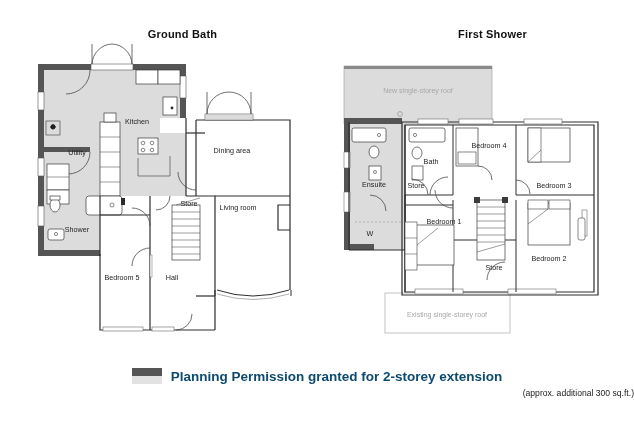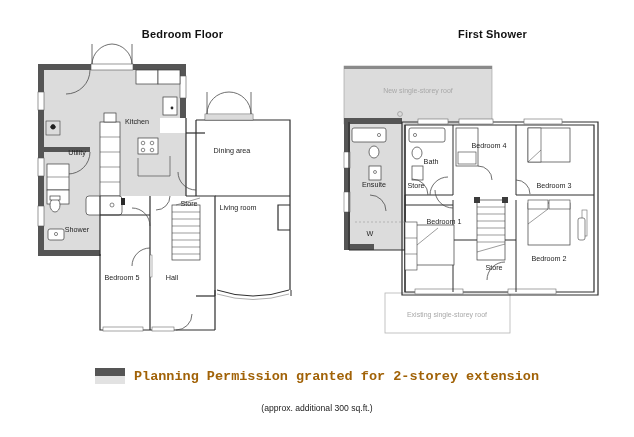--- a/index.html
+++ b/index.html
@@ -42,32 +42,32 @@
   #legend-row{
     display:flex;align-items:center;justify-content:center;gap:9px;
   }
   #legend-swatch{
     width:30px;height:16px;display:flex;flex-direction:column;
     flex:0 0 auto;
   }
   #legend-swatch .sw-top{height:8px;background:#555555;}
   #legend-swatch .sw-bot{height:8px;background:#e2e2e2;}
   #legend-main{
-    font-size:13.5px;font-weight:bold;color:#a16207;white-space:nowrap;font-family:Liberation Mono, monospace;
+    font-size:13.5px;font-weight:bold;color:#0c4a6e;white-space:nowrap;
   }
   #legend-sub{
-    margin-top:19px;font-size:8.6px;color:#222;
+    margin-top:4px;font-size:8.6px;color:#222;text-align:right;
   }
 </style>
 </head>
 <body>
 
 <div id="stage">
 
-  <div class="plan-title" id="title-ground">Bedroom Floor</div>
+  <div class="plan-title" id="title-ground">Ground Bath</div>
 
   <div class="plan-title" id="title-first">First Shower</div>
 
   <svg width="634" height="437" viewBox="0 0 634 437">
 
     <g>
 
       <path d="M42 68 L186 68 L186 118 L160 118 L160 133 L186 133 L186 196
                L100 196 L100 254 L42 254 Z" fill="#dcdcdc" stroke="none"></path>
       <rect x="44" y="196" width="56" height="58" fill="#dcdcdc" stroke="none"></rect>

